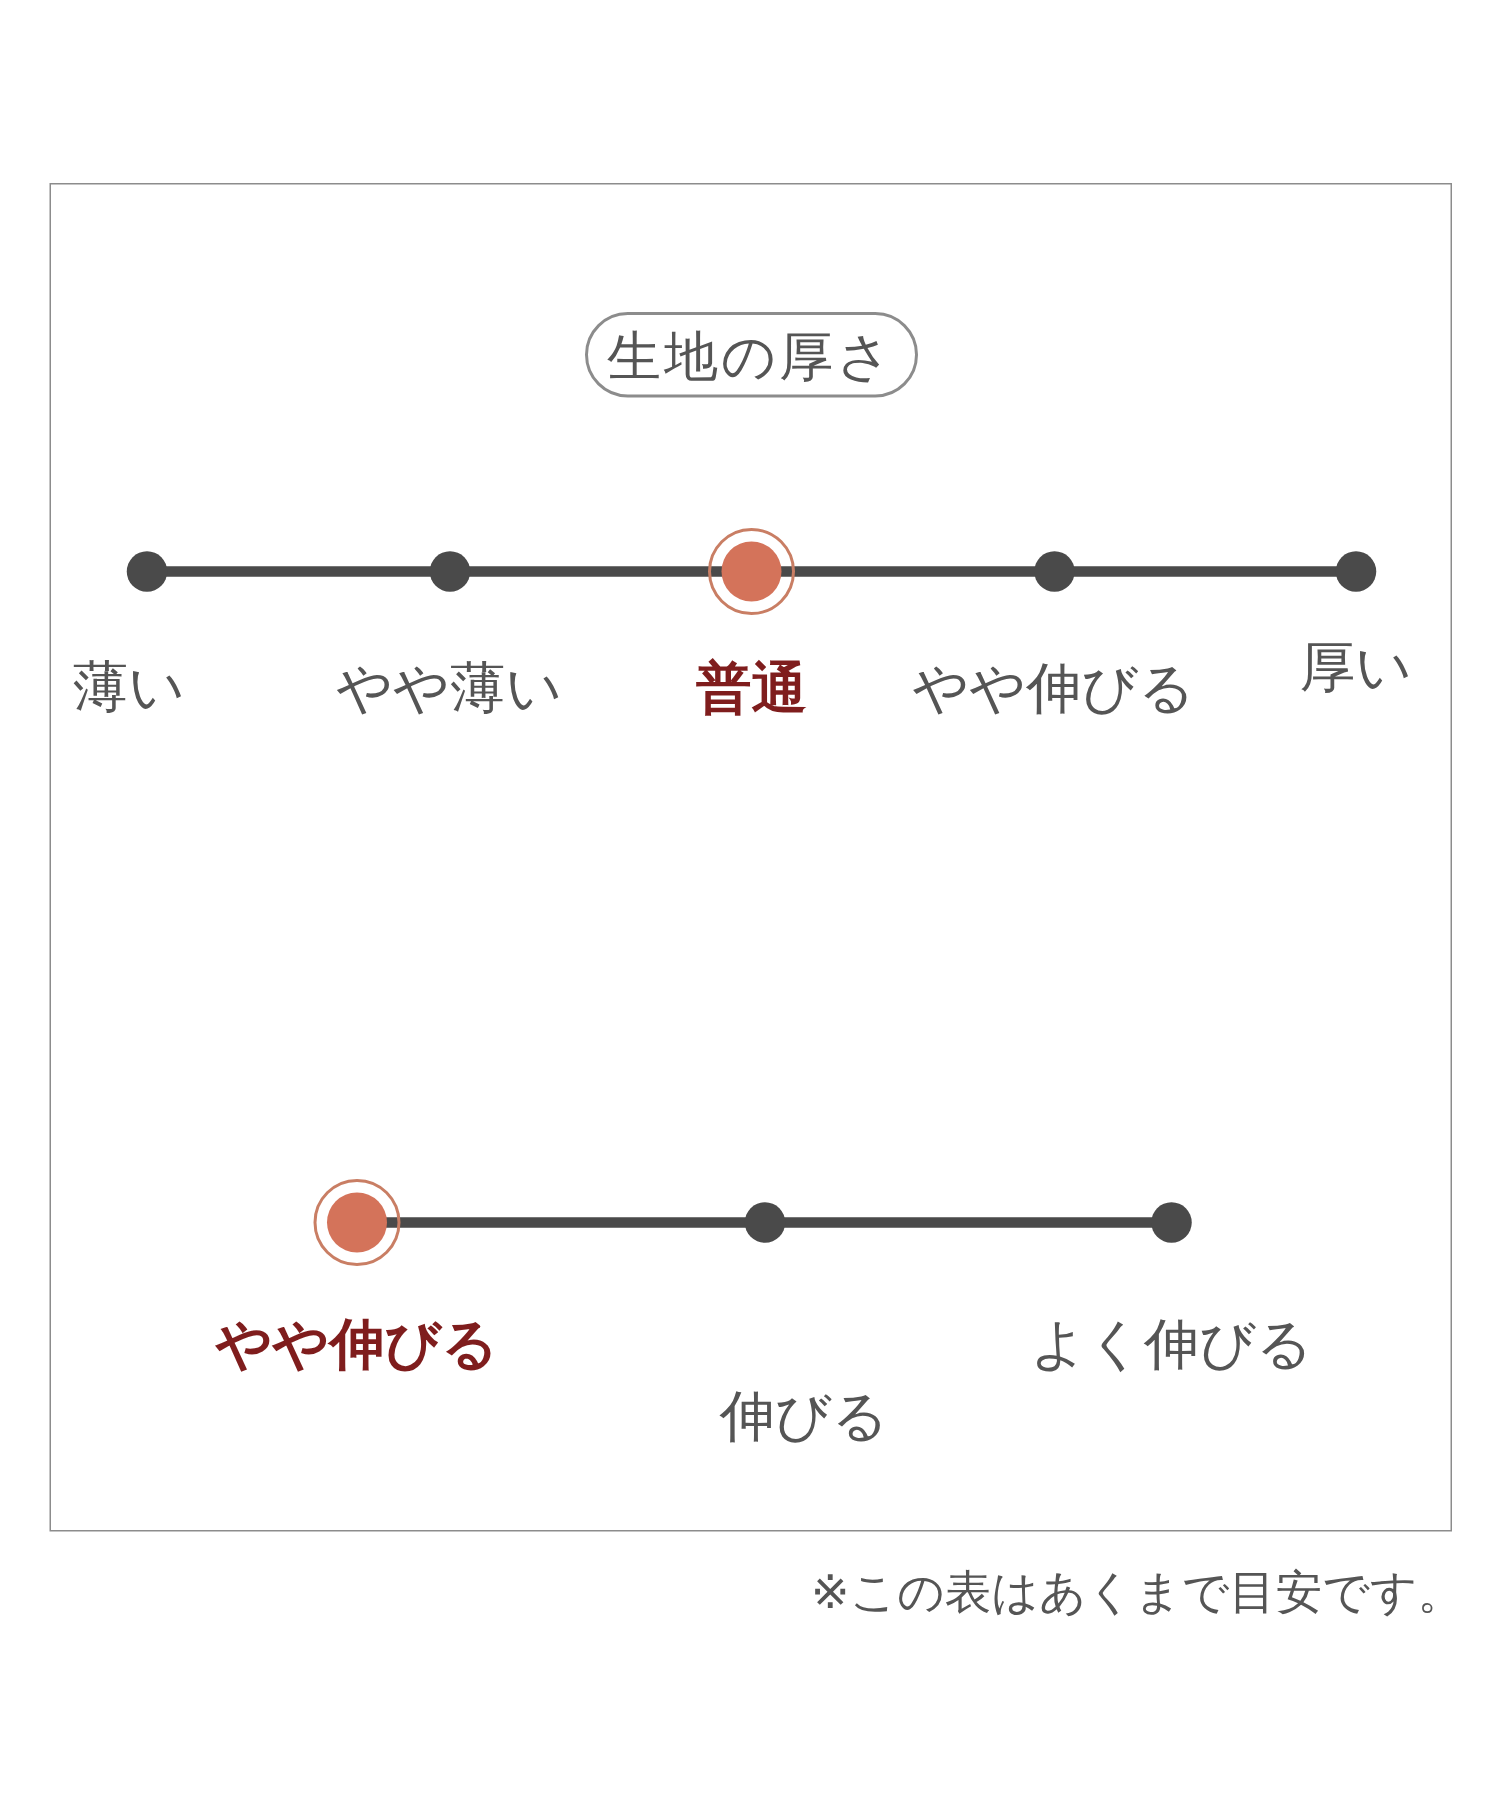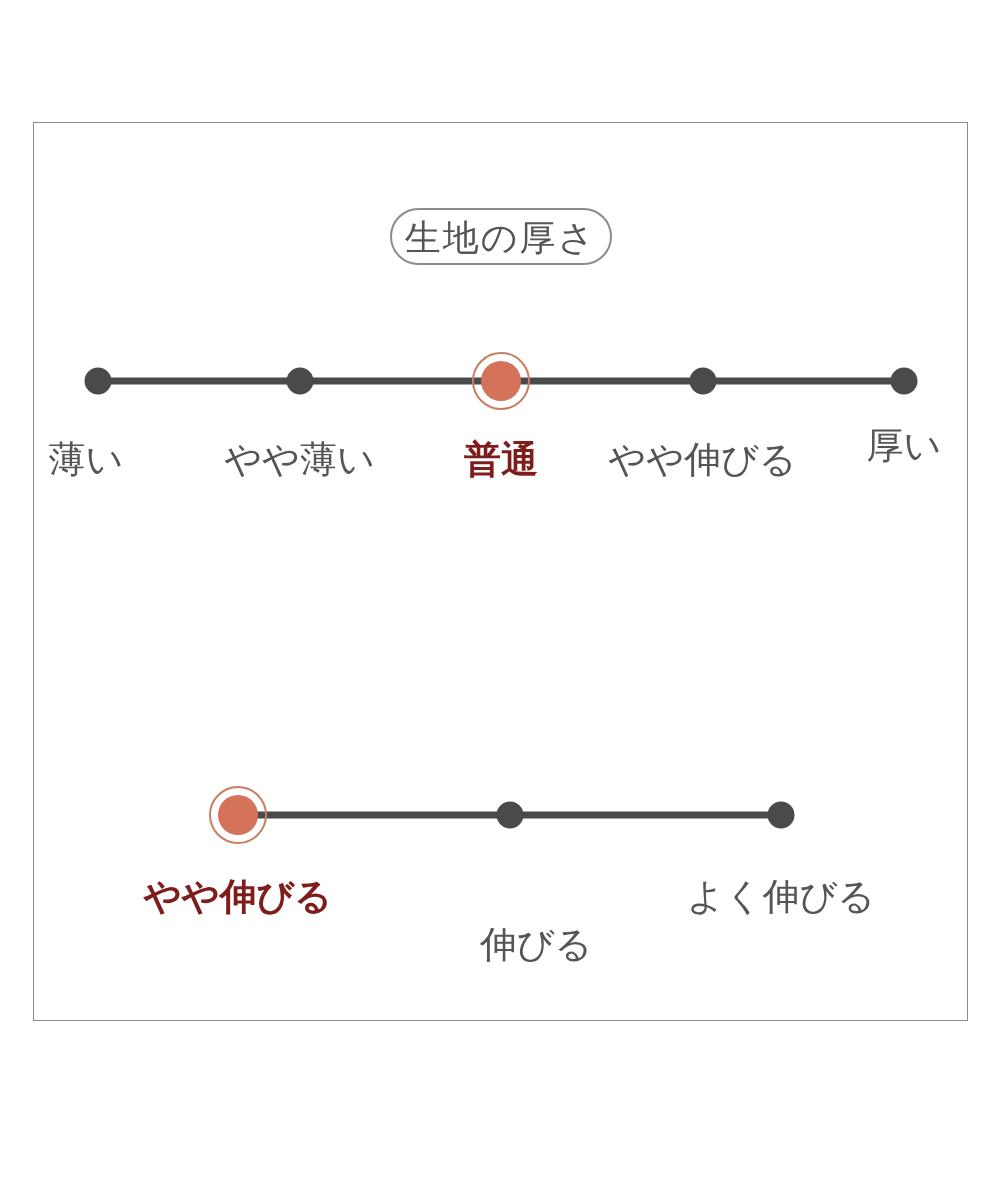--- a/index.html
+++ b/index.html
@@ -149,13 +149,14 @@
         </div>
       <div class="labels">
           <div class="scale-label selected" style="left: 204px; top: 247px; text-align: center;">やや伸びる</div>
           <div class="scale-label" style="left: 502px; top: 247px; margin-top: 48px;">伸びる</div>
           <div class="scale-label" style="left: 747px; top: 247px;">よく伸びる</div>
         </div>
     </section>
 
   </div>
 
+  <div class="footnote">※この表はあくまで目安です。</div>
 </div>
 
 </body></html>

